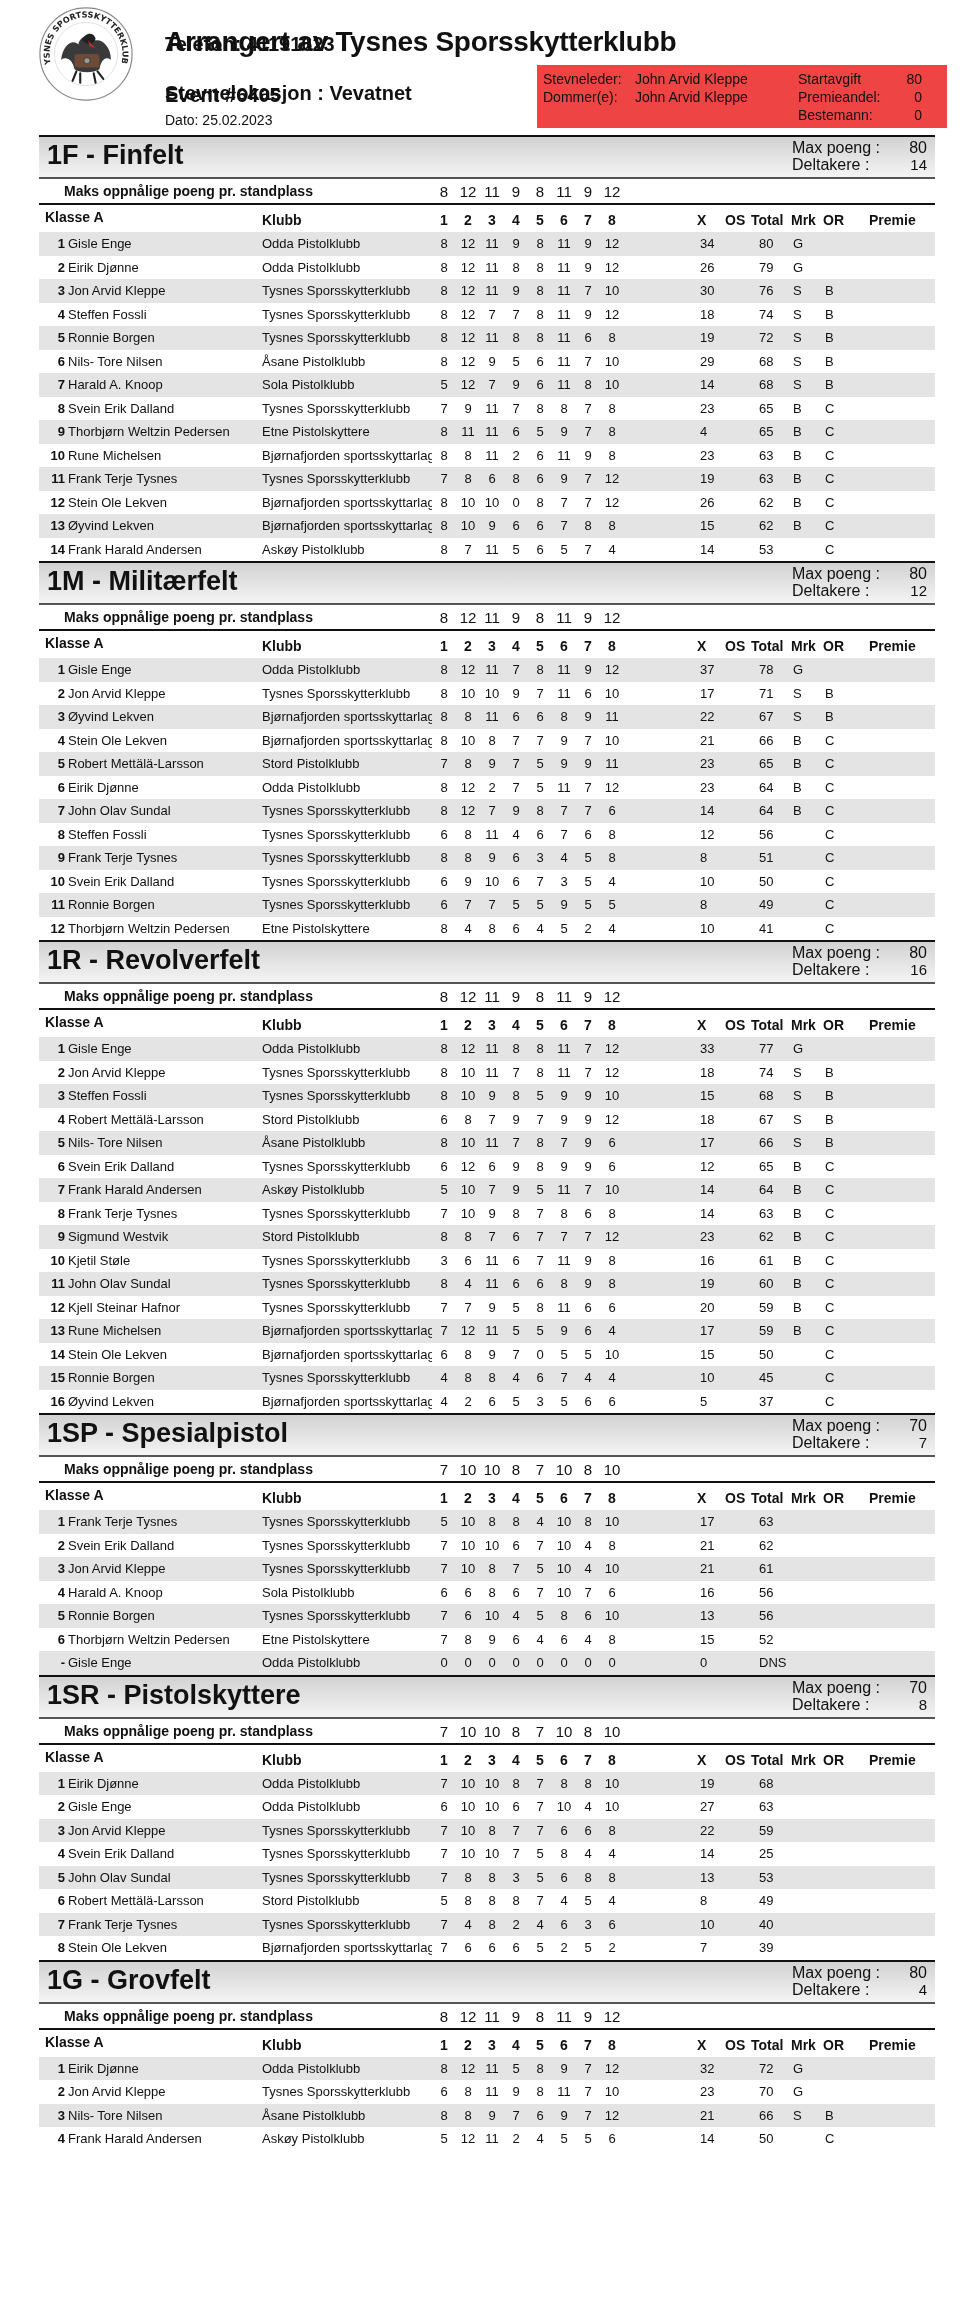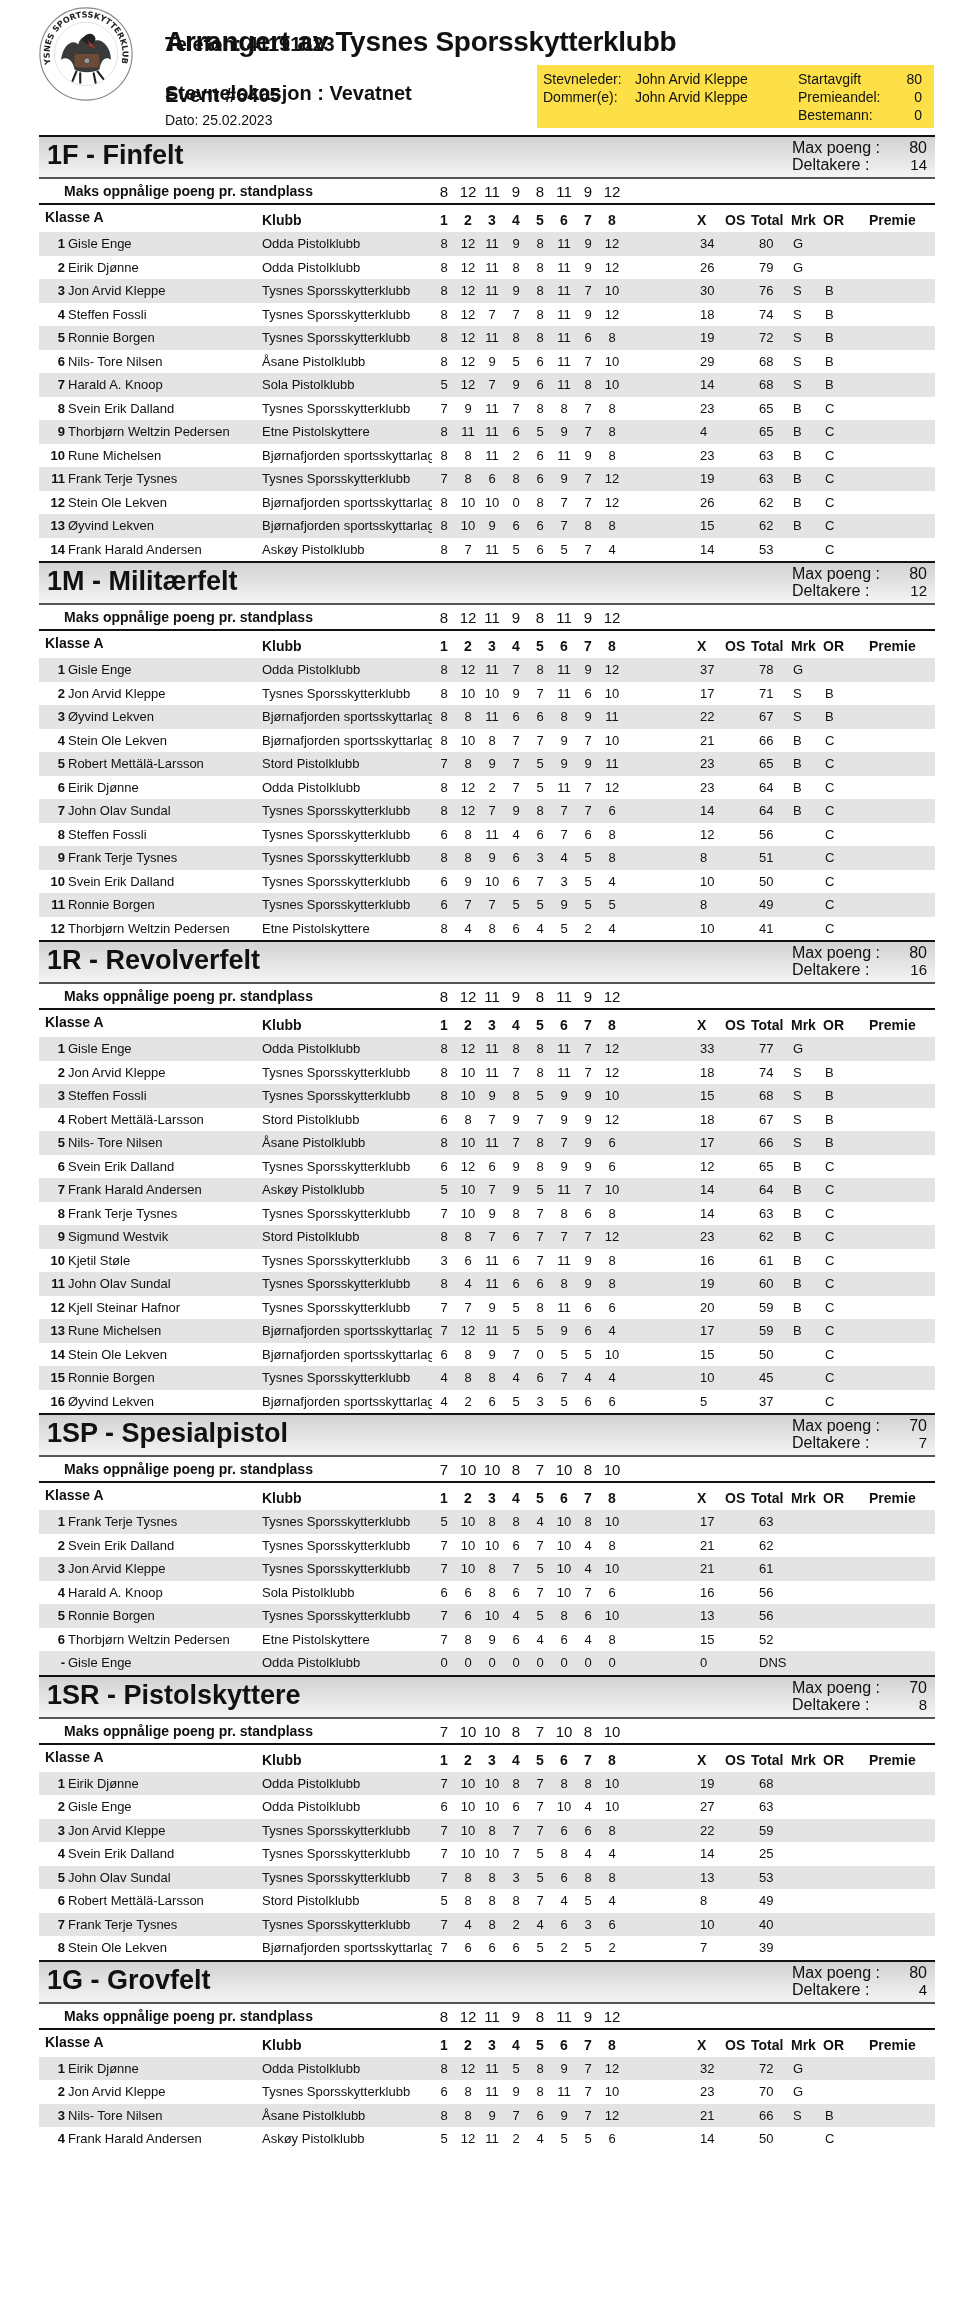--- a/index.html
+++ b/index.html
@@ -9,21 +9,21 @@
   
   .header { position: absolute; left: 0; top: 0; width: 960px; height: 135px; }
   .logo { position: absolute; left: 38px; top: 6px; width: 96px; height: 96px; }
   .h-title { position: absolute; left: 165px; top: 2px; font-size: 28px; font-weight: bold; letter-spacing: -0.3px; white-space: nowrap; margin-top: 24px; }
   .h-line { position: absolute; left: 165px; font-size: 20px; font-weight: bold; white-space: nowrap; }
   .h-phone { top: 33px; }
   .h-loc { top: 58px; margin-top: 24px; }
   .h-event { top: 84px; }
   .h-date { position: absolute; left: 165px; top: 112px; font-size: 14px; white-space: nowrap; }
 
-  .infobox { position: absolute; left: 537px; top: 65px; width: 397px; height: 63px; background: #fde047; font-size: 14px; }
+  .infobox { position: absolute; left: 537px; top: 65px; width: 397px; height: 63px; background: #ef4444; font-size: 14px; padding-left: 13px; }
   .infobox .cell { position: absolute; white-space: nowrap; }
   .infobox .val-r { text-align: right; width: 30px; }
 
   
   .events { position: absolute; left: 39px; top: 135px; width: 896px; }
   .event { position: relative; width: 896px; }
   .ev-head { position: relative; height: 40px; border-top: 2px solid #111; border-bottom: 2px solid #555;
              background: linear-gradient(to bottom, #d2d2d2 0%, #f4f4f4 100%); }
   .ev-title { position: absolute; left: 8px; top: 3px; font-size: 27px; font-weight: bold; white-space: nowrap; }
   .ev-meta { position: absolute; right: 8px; top: 2px; font-size: 16px; line-height: 17px; }

